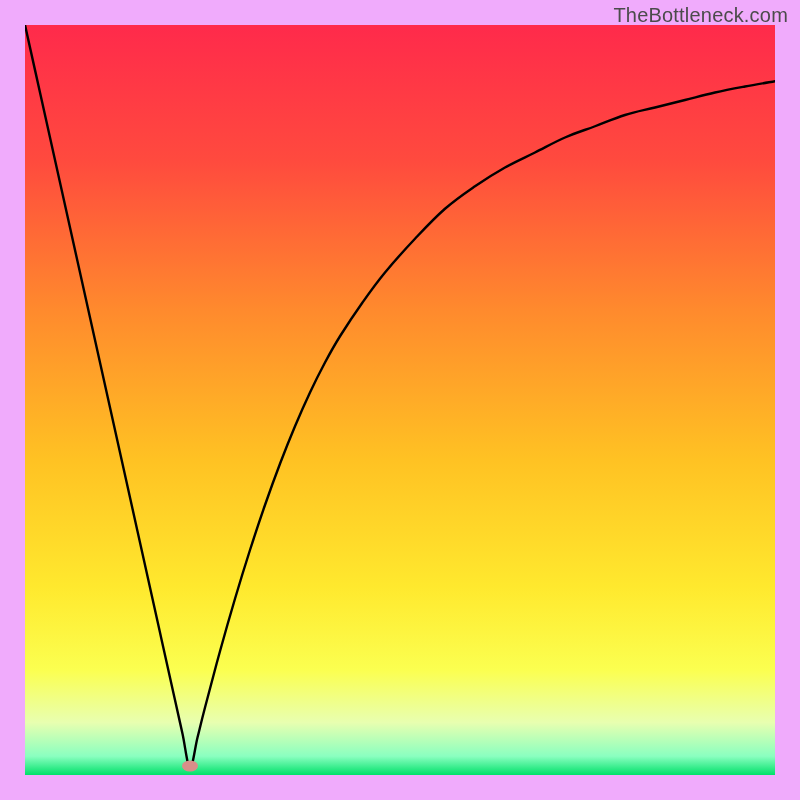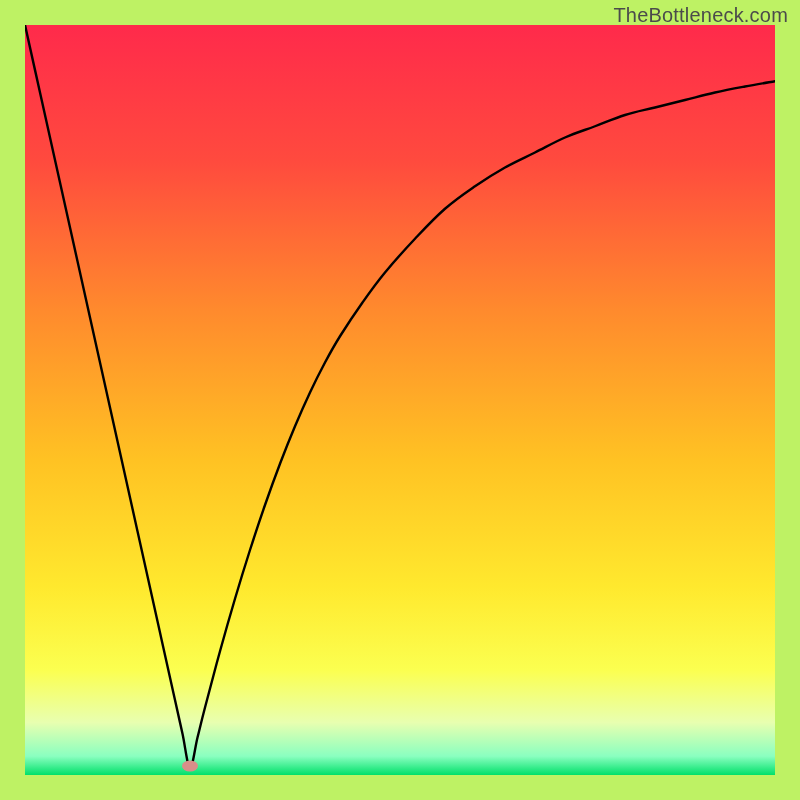--- a/index.html
+++ b/index.html
@@ -8,21 +8,21 @@
     width: 800px;
     height: 800px;
     background: #000;
     font-family: Arial, Helvetica, sans-serif;
     overflow: hidden;
   }
   .outer {
     position: relative;
     width: 800px;
     height: 800px;
-    background: #bef264;
+    background: #f0abfc;
   }
   .plot {
     position: absolute;
     left: 25px;
     top: 25px;
     width: 750px;
     height: 750px;
     overflow: hidden;
   }
   .grad {

